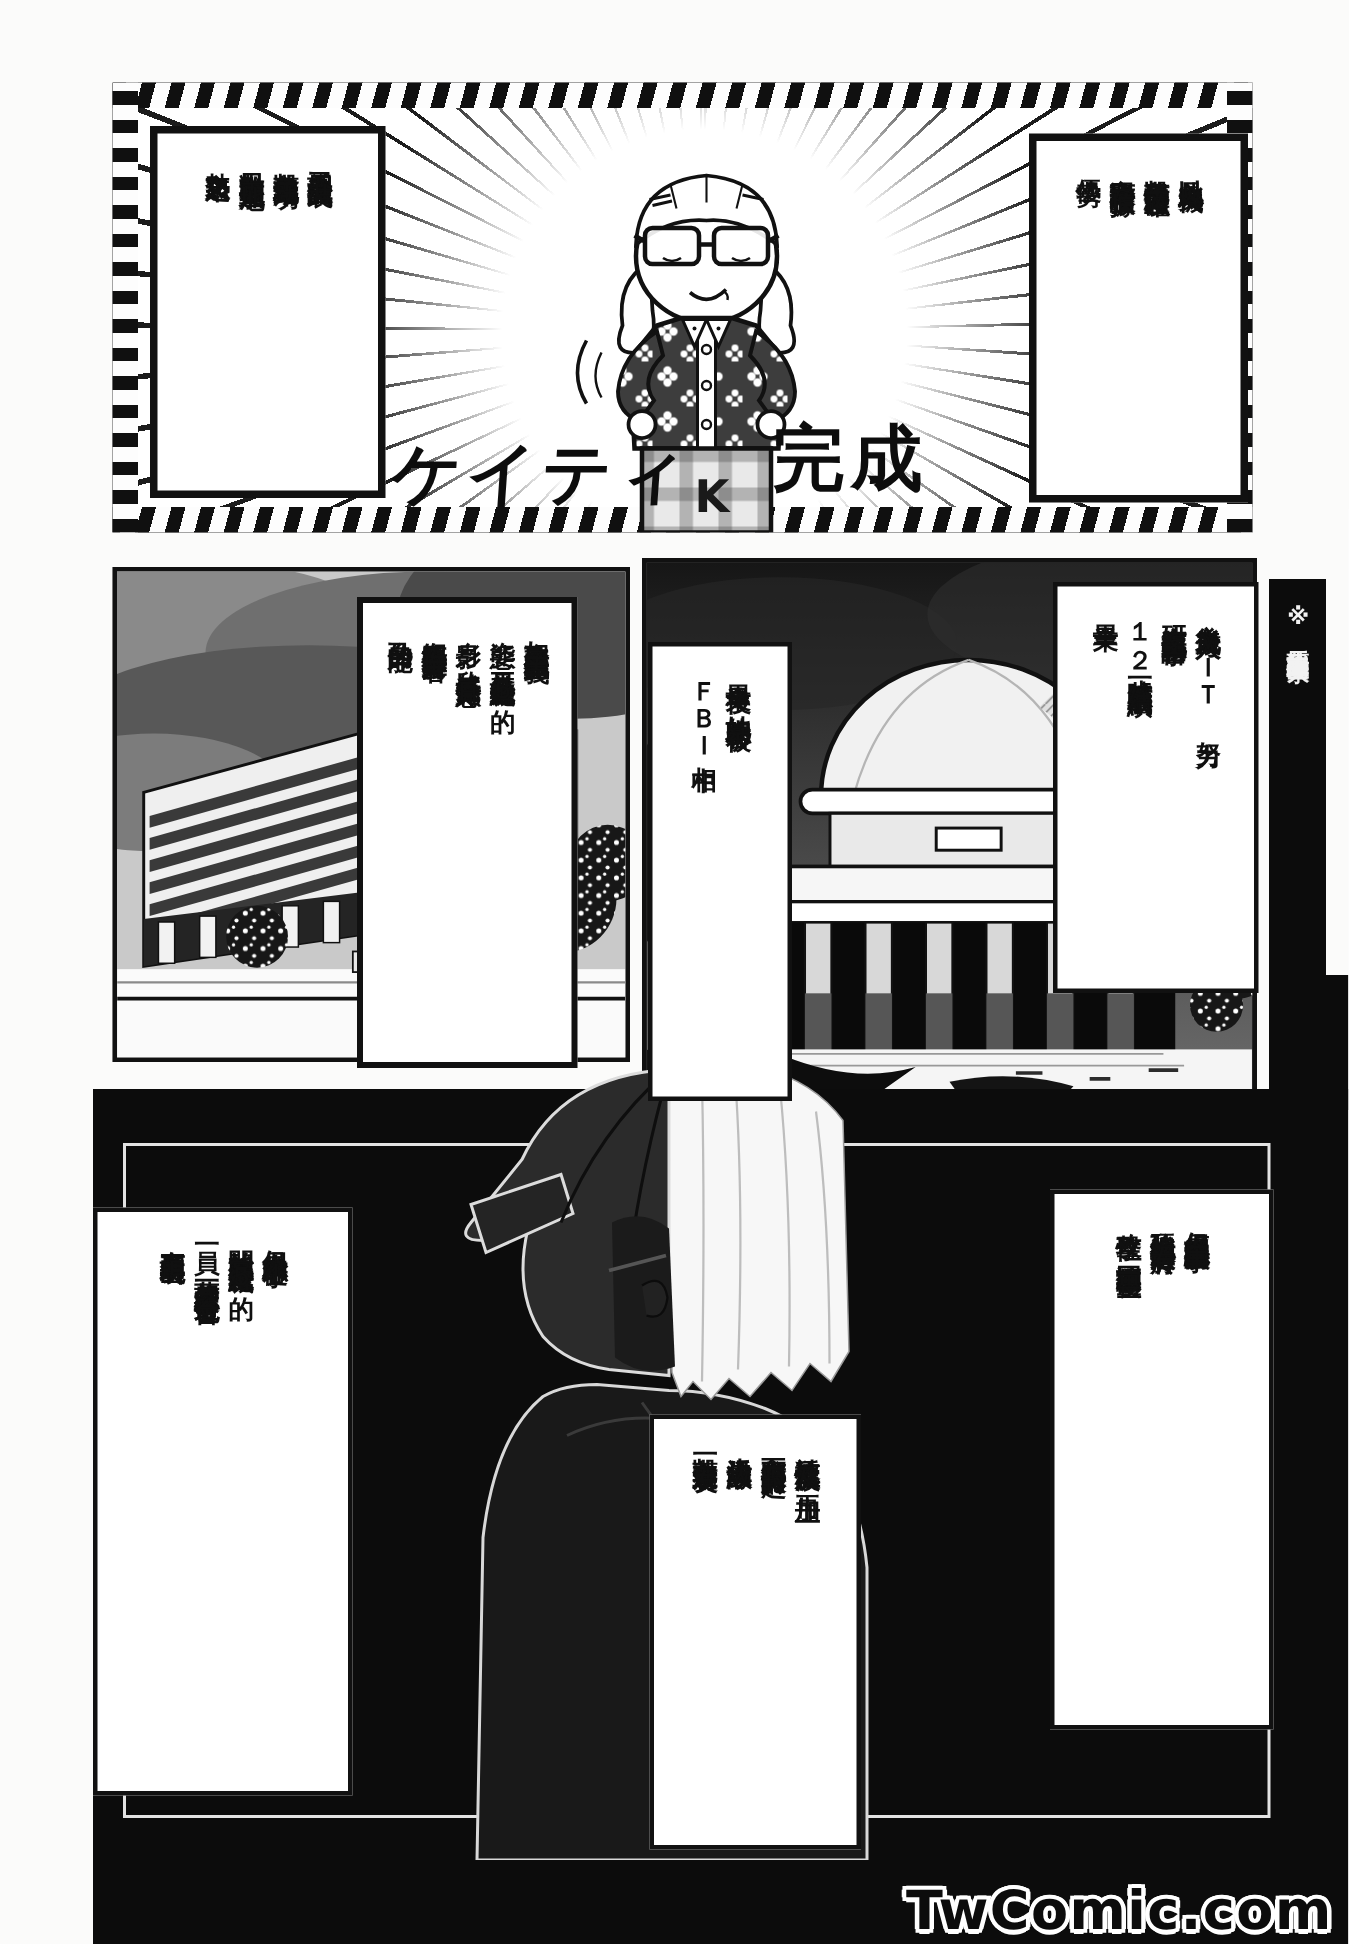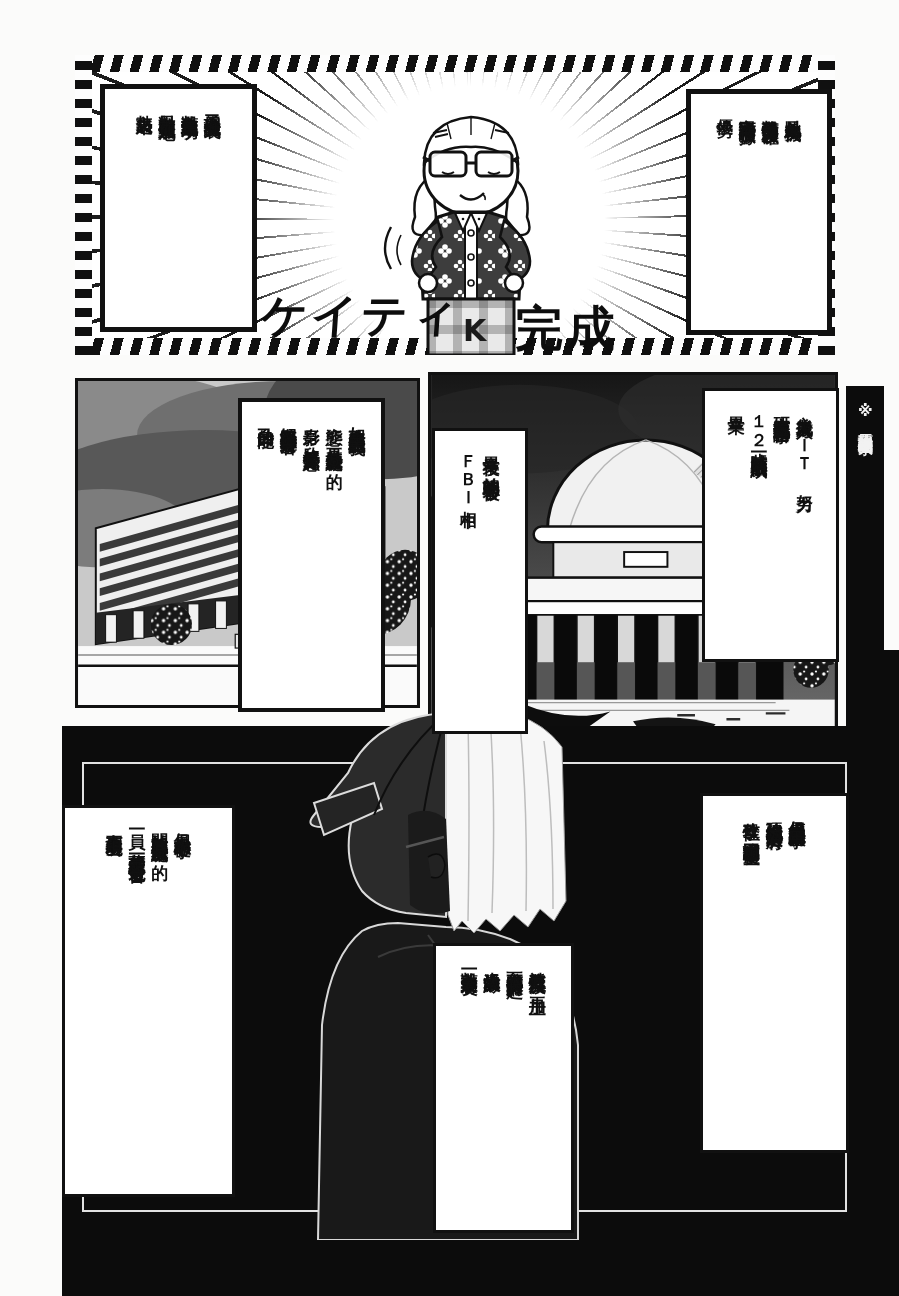--- a/index.html
+++ b/index.html
@@ -22,21 +22,21 @@
               background:repeating-linear-gradient(0deg,#101010 0 9px,#fdfdfd 9px 19px); }
   #top-burst { position:absolute; left:15px; top:15px; right:15px; bottom:15px; z-index:1;
      background:
        radial-gradient(circle at 52% 56%, #ffffff 0 135px, rgba(255,255,255,0) 235px),
        repeating-conic-gradient(from 0deg at 52% 56%, #1c1c1c 0deg 0.55deg, rgba(255,255,255,0) 0.55deg 5.2deg),
        #ffffff; }
   #box-top-left  { left:25px;  top:29px; width:157px; height:248px; border-width:5px; }
   #box-top-right { left:611px; top:34px; width:146px; height:246px; border-width:5px; }
   #katie-name   { position:absolute; left:186px; top:230px; z-index:7; font-weight:900;
                   font-size:46px; color:#0d0d0d; letter-spacing:3px; transform:skewX(-4deg); }
-  #complete-lab { position:absolute; left:440px; top:242px; z-index:7; font-weight:900;
+  #complete-lab { position:absolute; left:440px; top:219px; z-index:7; font-weight:900;
                   font-size:48px; color:#0d0d0d; letter-spacing:4px;font-family:Liberation Serif, serif; }
   #katie-art { position:absolute; left:300px; top:36px; width:192px; height:264px; z-index:5; }
 
   
   .art-panel { position:absolute; border:3px solid #111; overflow:hidden; background:#cfcfcf; }
   #fbi-panel { left:75px;  top:378px; width:345px; height:330px; }
   #mit-panel { left:428px; top:372px; width:410px; height:366px; background:#3a3a3a; }
   #box-mid-left   { left:238px; top:398px; width:147px; height:314px; }
   #box-mid-center { left:432px; top:428px; width:96px;  height:306px; border-width:3px; }
   #box-mid-right  { left:702px; top:388px; width:137px; height:274px; border-width:3px; }
@@ -311,13 +311,14 @@
 生活過的緣故
 凱蒂一直沒有朋友</span>
     </div>
     <div class="nbox" id="box-bot-right">
       <span class="vtext">但是經常以理論駁倒同事
 強硬進行搜查的手法過於有
 攻擊性　讓同事們望而生畏</span>
     </div>
   </div>
 
+  <span id="watermark">TwComic.com</span>
 </div>
 
 </body></html>

